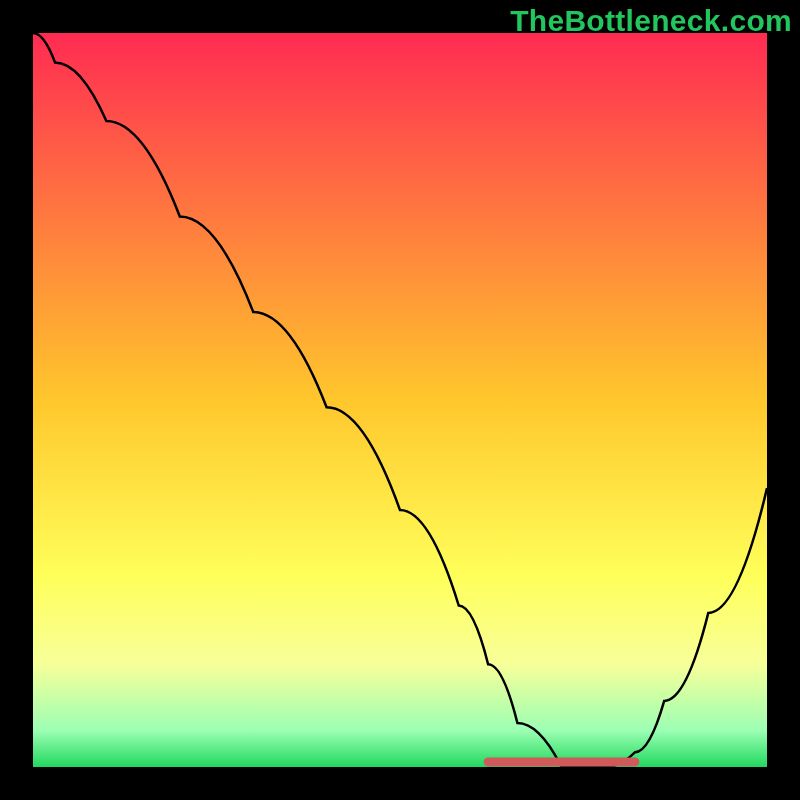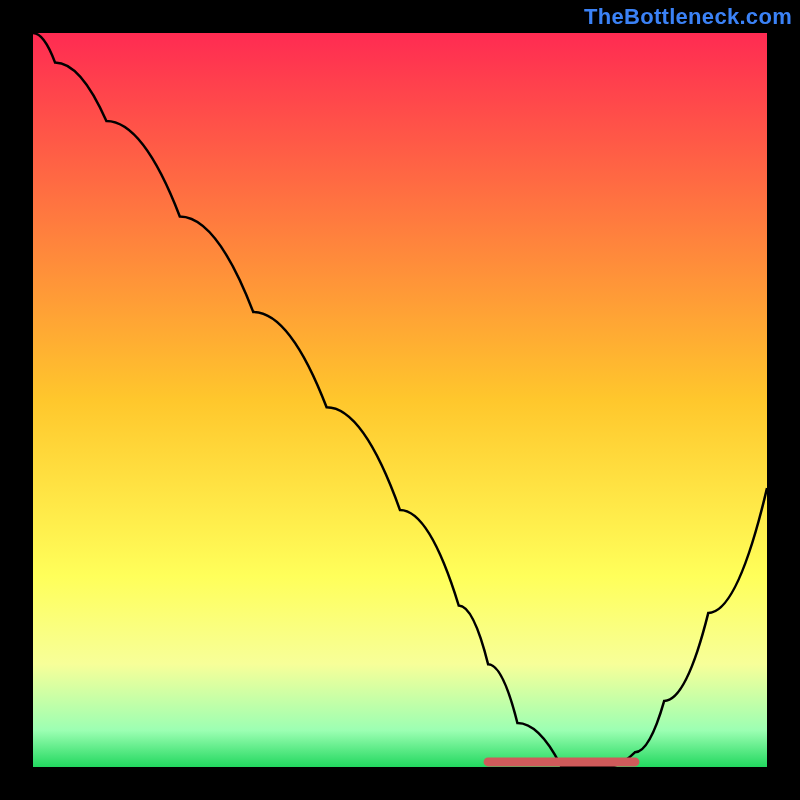--- a/index.html
+++ b/index.html
@@ -14,23 +14,23 @@
     position: relative;
     width: 800px;
     height: 800px;
     background: #000;
   }
   .watermark {
     position: absolute;
     top: 4px;
     right: 8px;
     font-family: Arial, Helvetica, sans-serif;
-    font-size: 22px;
+    font-size: 30px;
     font-weight: 600;
-    color: #3b82f6;
+    color: #22c55e;
     letter-spacing: 0.3px;
     z-index: 20;
   }
   svg {
     position: absolute;
     left: 0;
     top: 0;
   }
 </style>
 </head>

